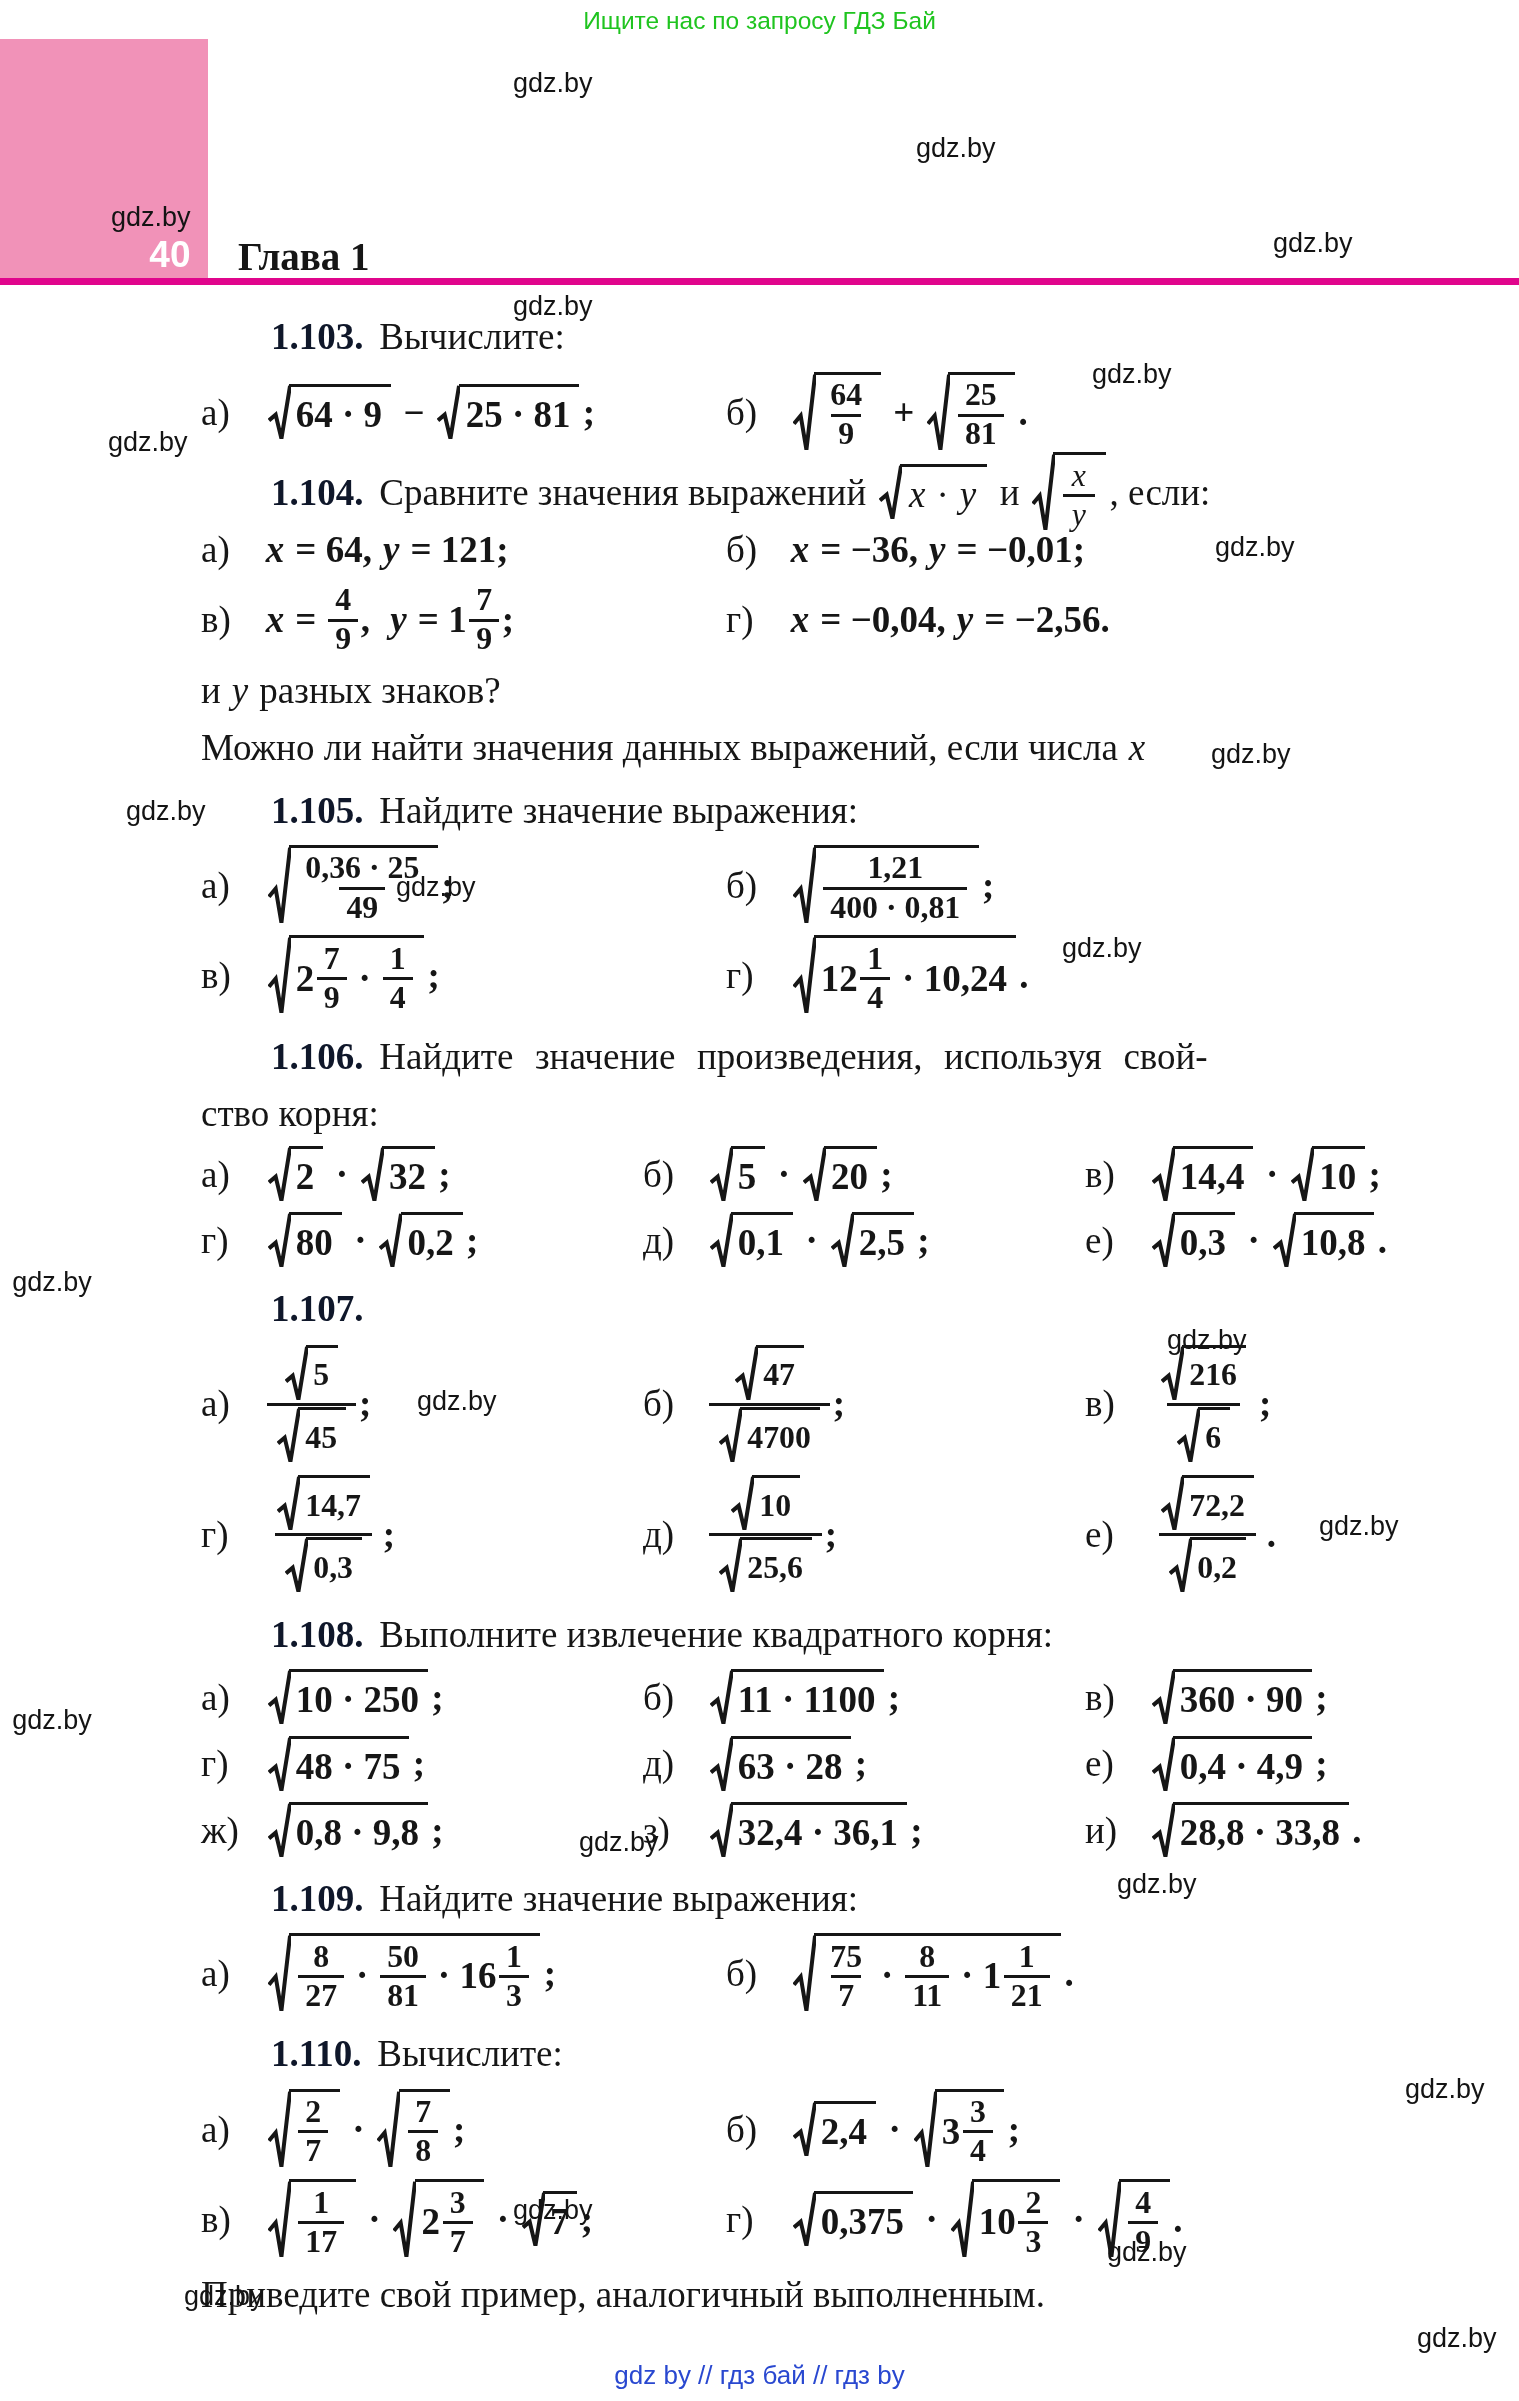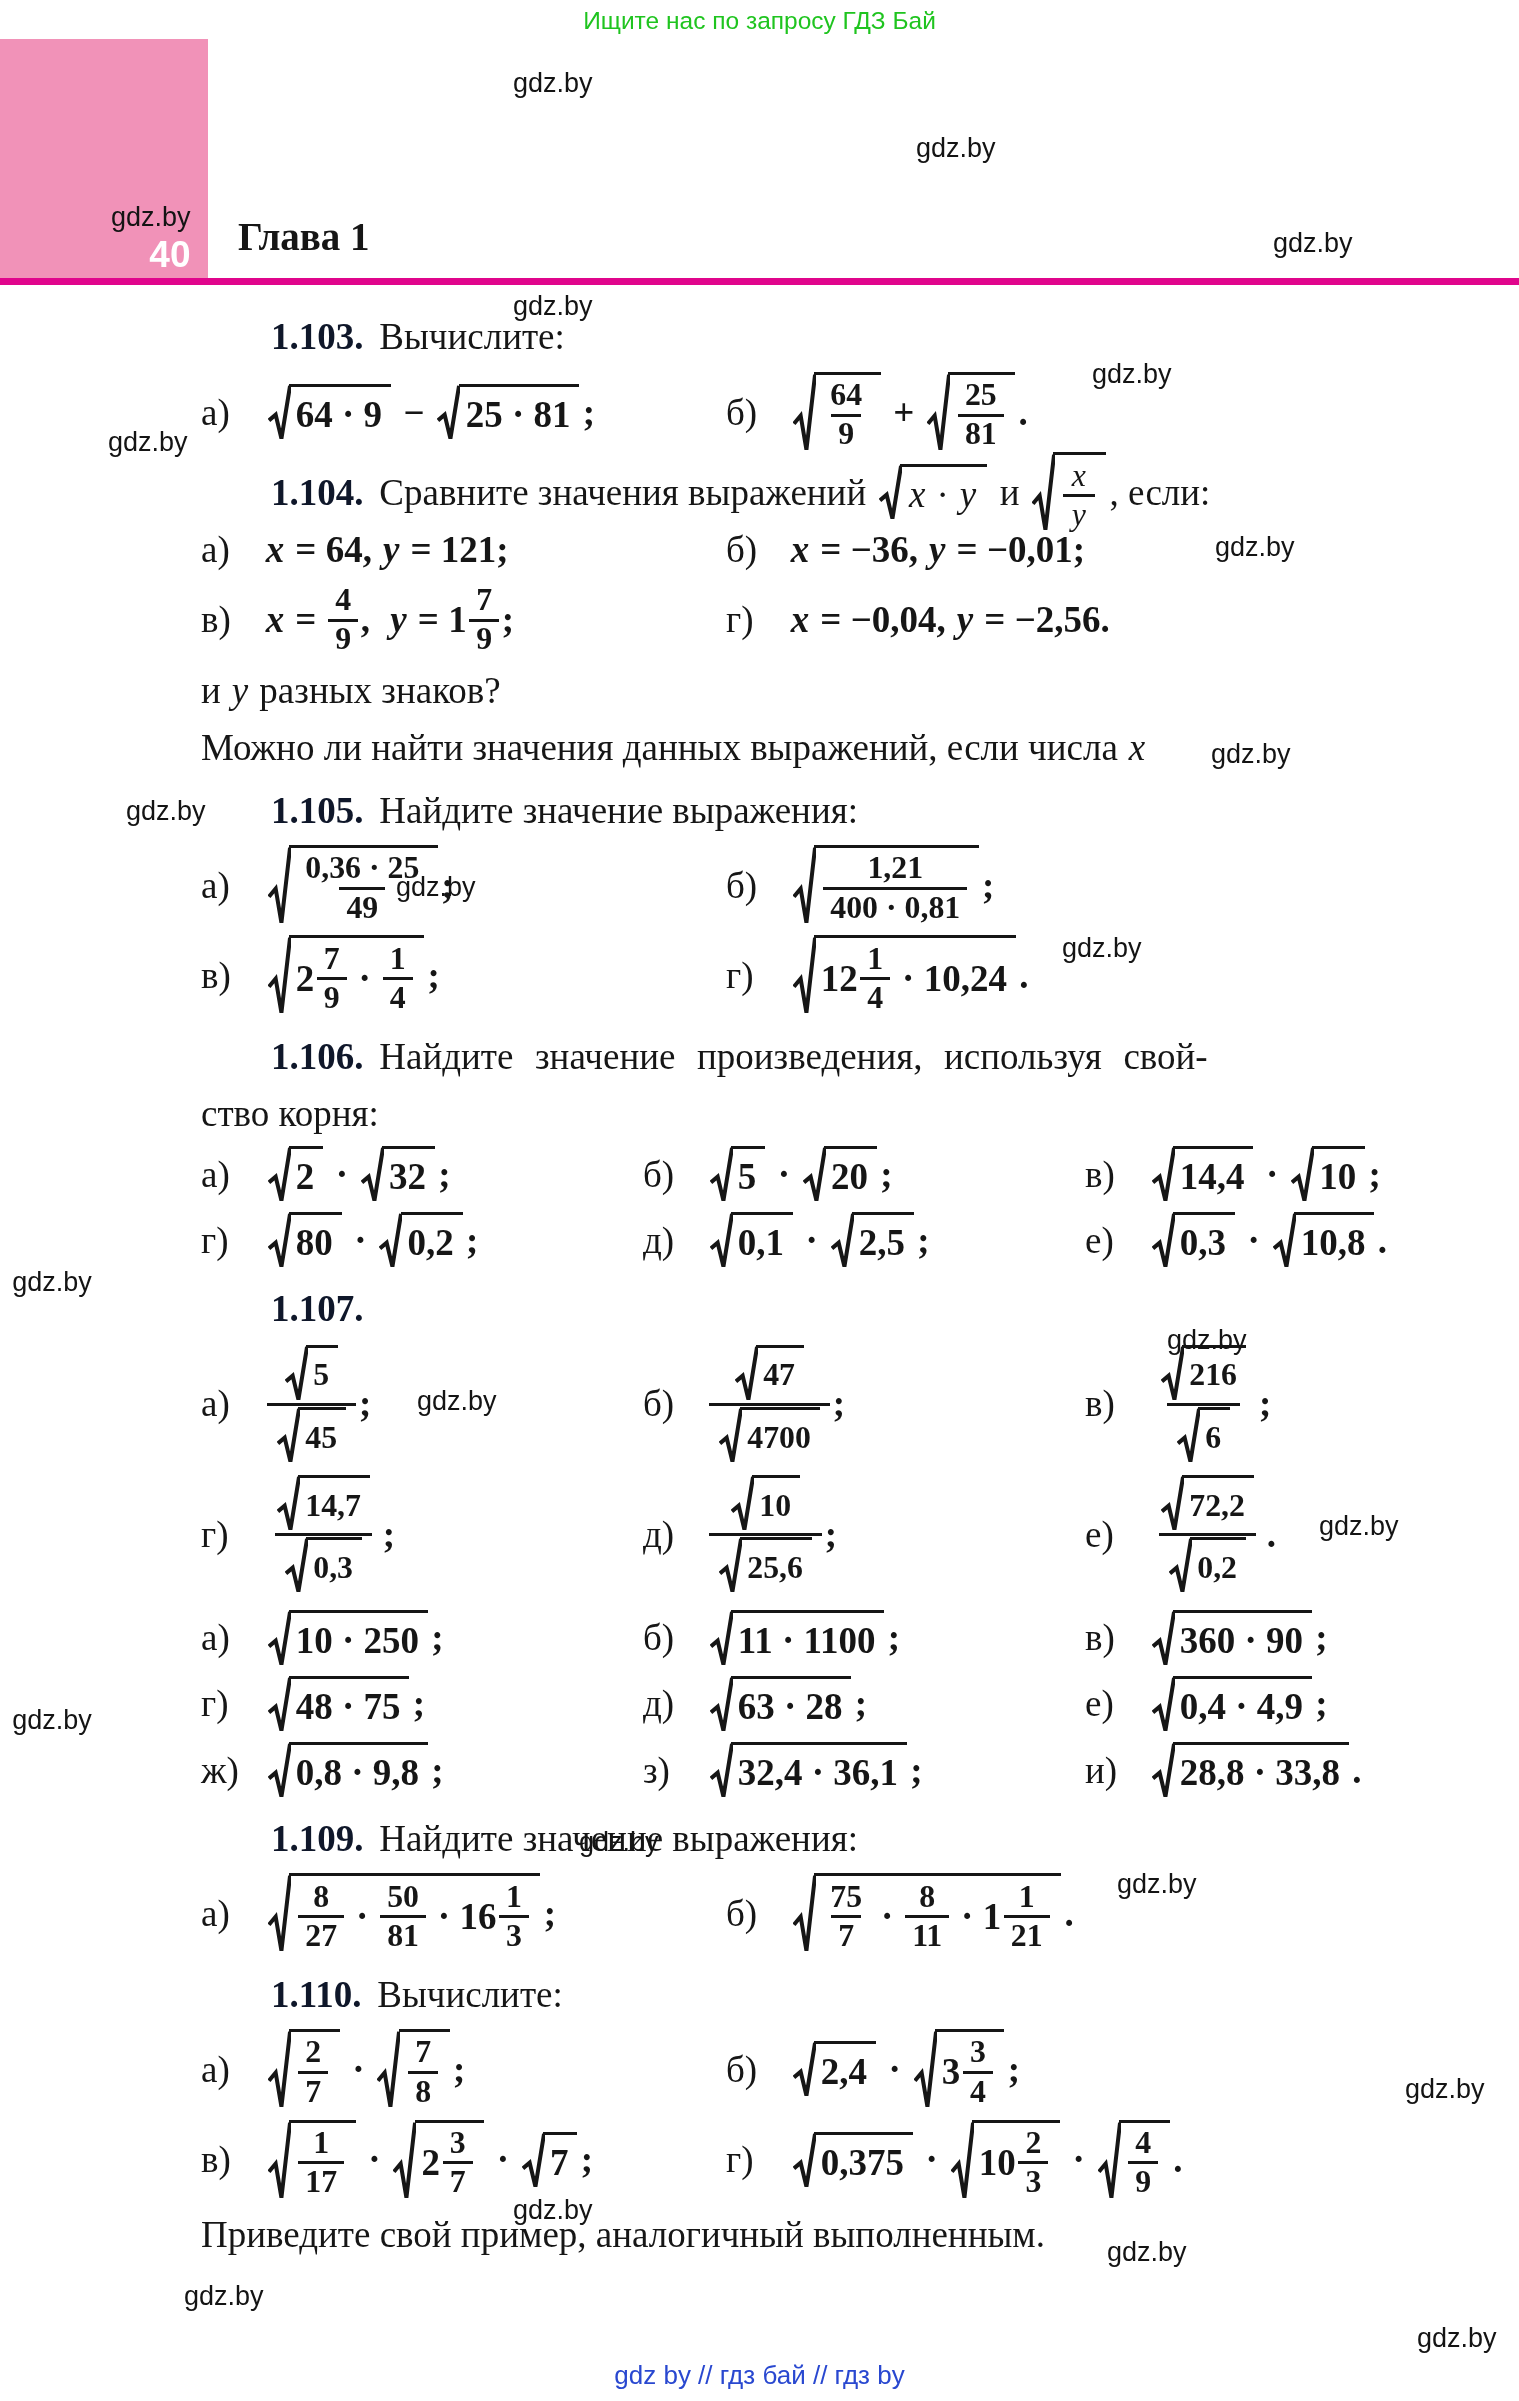--- a/index.html
+++ b/index.html
@@ -4,21 +4,21 @@
 <style>
   html,body{margin:0;padding:0;}
   body{width:1519px;height:2401px;position:relative;background:#fff;overflow:hidden;
        font-family:"Liberation Serif",serif;color:#161616;}
   .top-banner{position:absolute;top:7px;left:0;width:100%;text-align:center;
        color:#1fc41f;font:24.5px "Liberation Sans",sans-serif;}
   .pink-block{position:absolute;left:0;top:39px;width:208px;height:240px;background:#f192b8;}
   .pink-wm{position:absolute;right:17.5px;bottom:46px;font:27px "Liberation Sans",sans-serif;color:#141414;}
   .page-num{position:absolute;right:17.5px;bottom:3.5px;color:#fff;
        font:bold 37px "Liberation Sans",sans-serif;}
-  .chapter{position:absolute;left:238px;top:214px;font-weight:bold;font-size:39px;}
+  .chapter{position:absolute;left:238px;top:234px;font-weight:bold;font-size:39px;}
   .rule{position:absolute;left:0;top:278px;width:100%;height:7px;background:#e0058c;}
   .content{position:absolute;left:201px;top:305px;width:1173px;font-size:37px;line-height:1.25;}
   .problem{margin-top:14px;}
   .problem:first-child{margin-top:0;}
   .phead{height:51px;display:flex;align-items:center;padding-left:70px;margin:7px 0 8.8px;overflow:visible;}
   .phead2{margin:1.8px 0 8.8px;}
   .pnum{color:#0f172a;font-weight:bold;margin-right:15.8px;flex:0 0 auto;}
   .ptitle{display:inline-flex;align-items:center;white-space:nowrap;}
   .wide .ptitle{word-spacing:12.3px;}
   .prow{display:grid;margin:8.8px 0;align-items:center;}
@@ -649,20 +649,26 @@
                   </span>
                 </span>
               </span>
             </span>
             <span class="mt">.</span>
           </span>
         </div>
       </div>
     </div>
     <div class="problem">
+      <div class="phead">
+        <span class="pnum">1.108.</span>
+        <span class="ptitle">
+          <span class="mt">Выполните извлечение квадратного корня:</span>
+        </span>
+      </div>
       <div class="prow cols3">
         <div class="item">
           <span class="ilabel">а)</span>
           <span class="math">
             <span class="sqrt">
               <svg viewBox="0 0 24 60" preserveAspectRatio="none" class="rsvg">
                 <path d="M1 38 L8 32 L14 57 L23 2" fill="none" stroke="currentColor" stroke-width="4" vector-effect="non-scaling-stroke"></path>
               </svg>
               <span class="sqrt-body">
                 <span class="mt">10 · 250</span>

